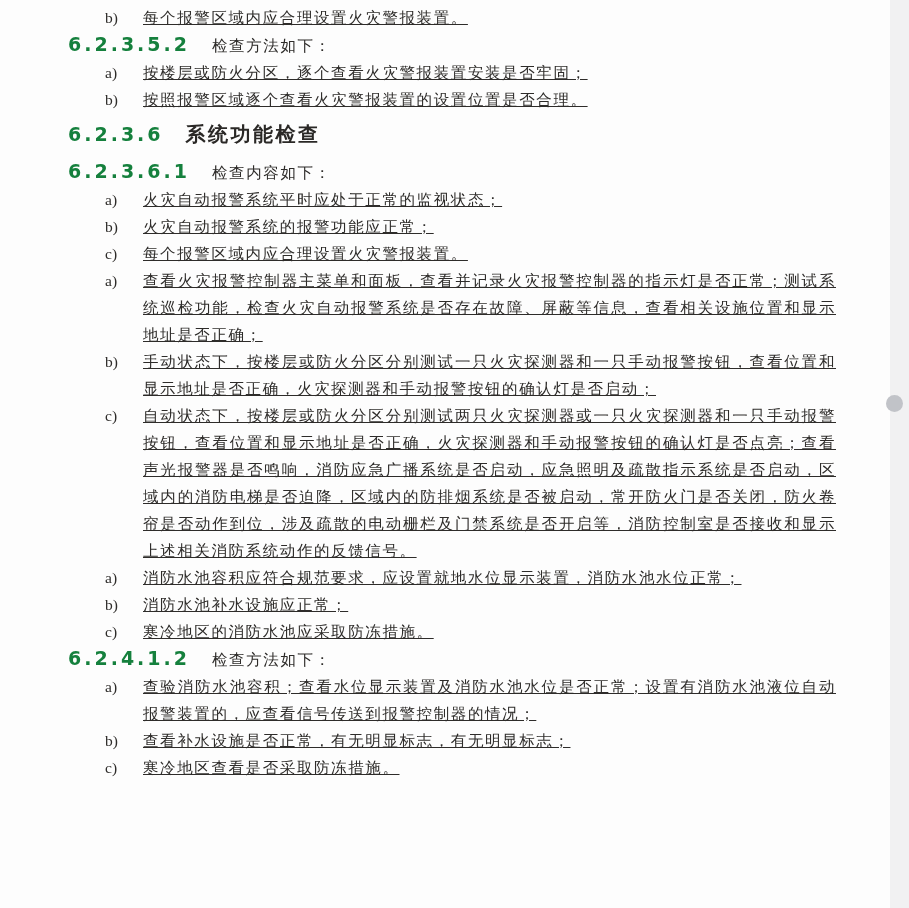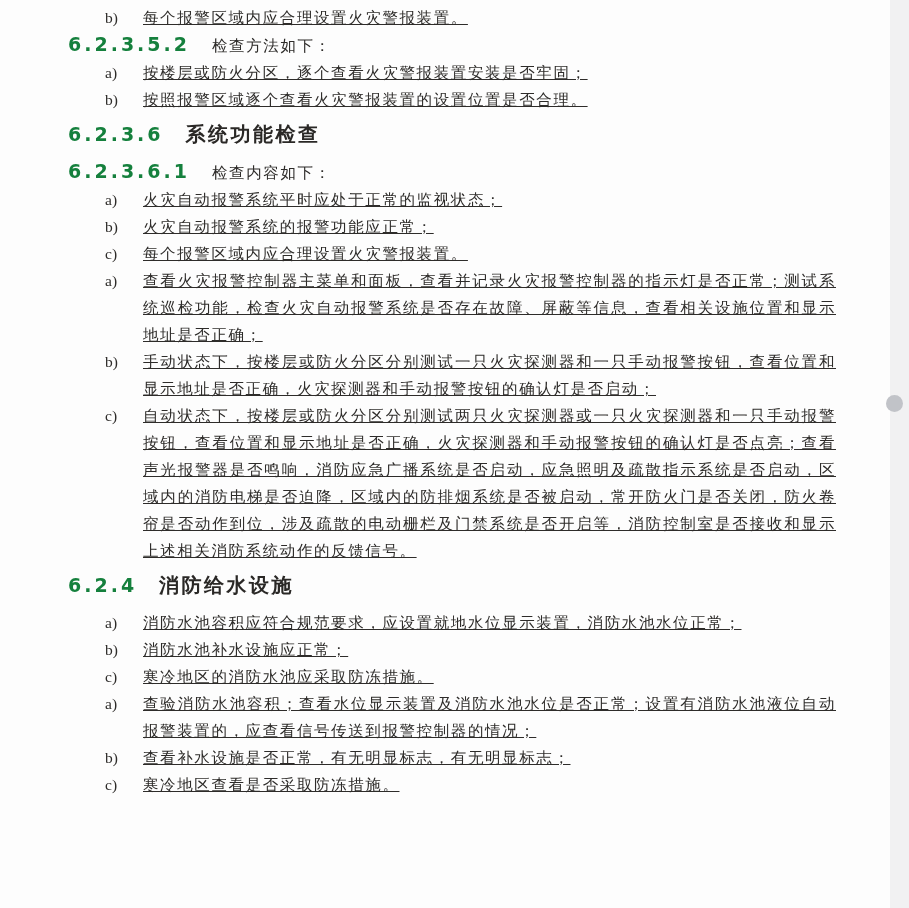--- a/index.html
+++ b/index.html
@@ -112,33 +112,33 @@
         <span class="itext">查看火灾报警控制器主菜单和面板，查看并记录火灾报警控制器的指示灯是否正常；测试系统巡检功能，检查火灾自动报警系统是否存在故障、屏蔽等信息，查看相关设施位置和显示地址是否正确；</span>
       </div>
       <div class="item">
         <span class="marker">b)</span>
         <span class="itext">手动状态下，按楼层或防火分区分别测试一只火灾探测器和一只手动报警按钮，查看位置和显示地址是否正确，火灾探测器和手动报警按钮的确认灯是否启动；</span>
       </div>
       <div class="item">
         <span class="marker">c)</span>
         <span class="itext">自动状态下，按楼层或防火分区分别测试两只火灾探测器或一只火灾探测器和一只手动报警按钮，查看位置和显示地址是否正确，火灾探测器和手动报警按钮的确认灯是否点亮；查看声光报警器是否鸣响，消防应急广播系统是否启动，应急照明及疏散指示系统是否启动，区域内的消防电梯是否迫降，区域内的防排烟系统是否被启动，常开防火门是否关闭，防火卷帘是否动作到位，涉及疏散的电动栅栏及门禁系统是否开启等，消防控制室是否接收和显示上述相关消防系统动作的反馈信号。</span>
       </div>
-      <div class="heading"><span class="num">6.2.4</span><span class="htext">消防给水设施</span></div>
       <div class="item">
         <span class="marker">a)</span>
         <span class="itext">消防水池容积应符合规范要求，应设置就地水位显示装置，消防水池水位正常；</span>
       </div>
       <div class="item">
         <span class="marker">b)</span>
         <span class="itext">消防水池补水设施应正常；</span>
       </div>
       <div class="item">
         <span class="marker">c)</span>
         <span class="itext">寒冷地区的消防水池应采取防冻措施。</span>
       </div>
+      <div class="clause"><span class="num">6.2.4.1.2</span><span class="ctext">检查方法如下：</span></div>
       <div class="item">
         <span class="marker">a)</span>
         <span class="itext">查验消防水池容积；查看水位显示装置及消防水池水位是否正常；设置有消防水池液位自动报警装置的，应查看信号传送到报警控制器的情况；</span>
       </div>
       <div class="item">
         <span class="marker">b)</span>
         <span class="itext">查看补水设施是否正常，有无明显标志，有无明显标志；</span>
       </div>
       <div class="item">
         <span class="marker">c)</span>

